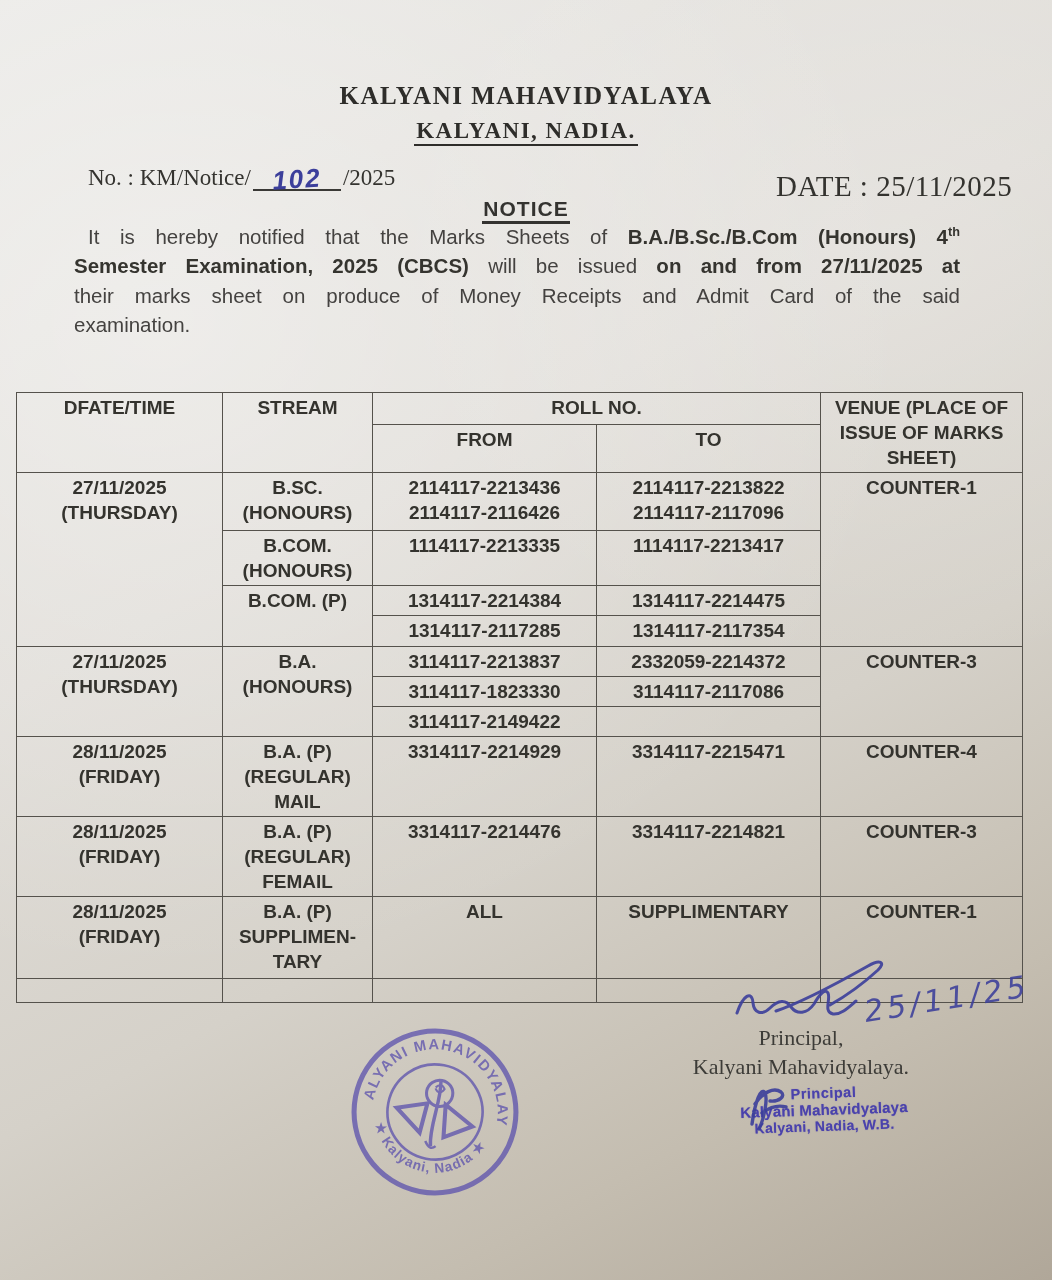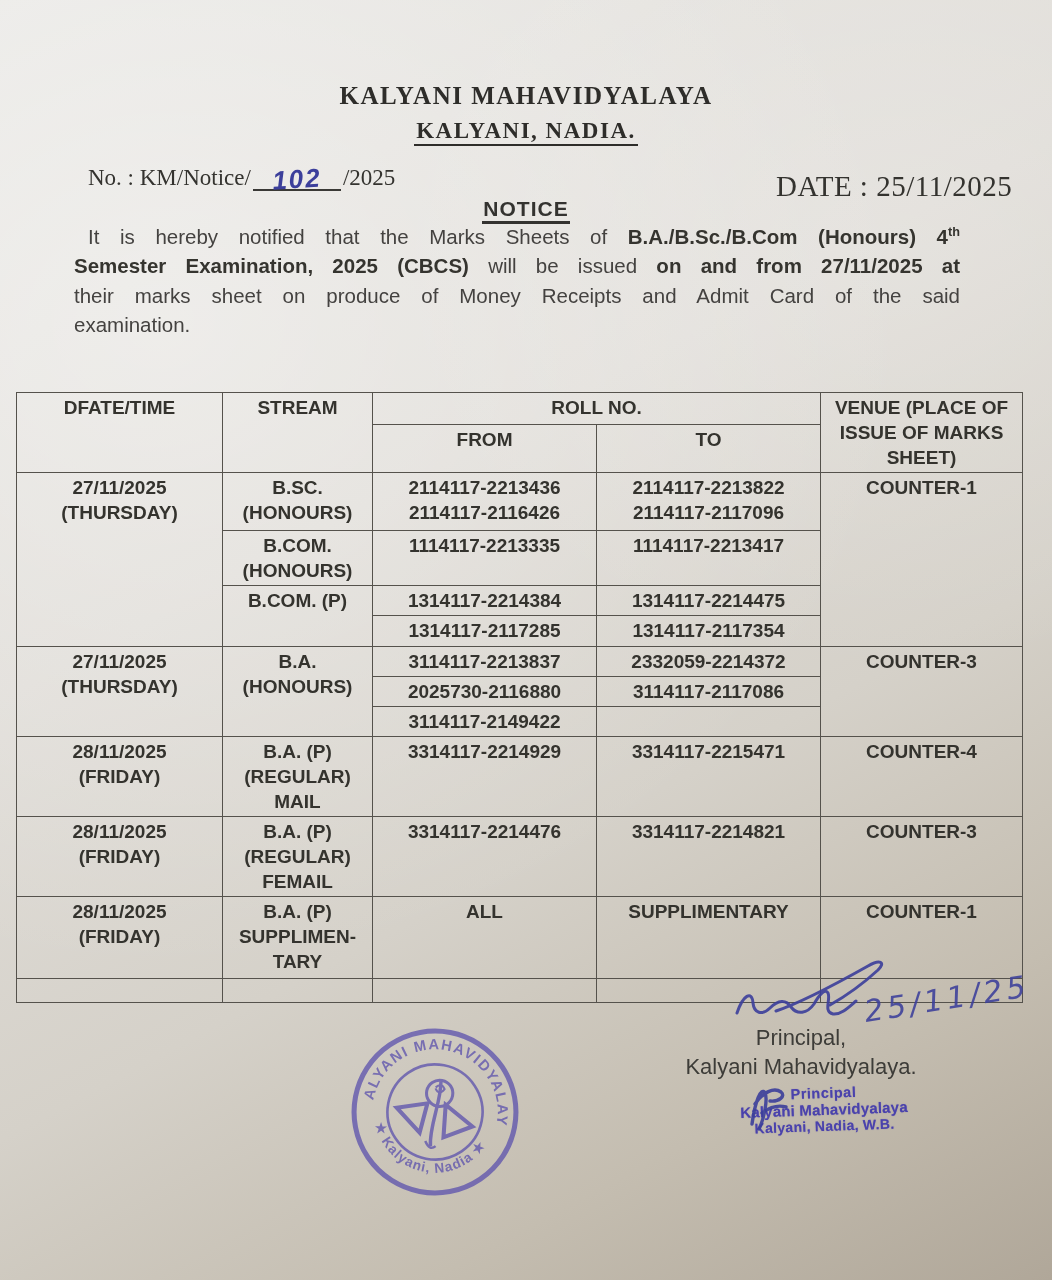--- a/index.html
+++ b/index.html
@@ -44,21 +44,21 @@
     border-collapse:collapse;table-layout:fixed;margin-top:12px;}
   table.sched td{border:1.4px solid #55524c;vertical-align:top;text-align:center;
     font-weight:700;font-size:19px;line-height:1.32;color:#34332e;
     white-space:pre-line;padding:2px 3px;overflow:hidden;}
   tr.hr1{height:30px;} tr.hr2{height:45px;}
   tr.r58{height:58px;} tr.r54{height:54px;} tr.r28{height:28px;} tr.r27{height:27px;}
   tr.r68{height:68px;} tr.r75{height:75px;} tr.r82{height:82px;} tr.r24{height:24px;}
   td.venuecell{padding-top:4px;}
   
   .principal-print{position:absolute;top:1023px;left:655px;width:292px;text-align:center;
-    font-size:22px;line-height:1.32;color:#3d3c38;}
+    font-size:22px;line-height:1.32;color:#3d3c38;font-family:Liberation Serif, serif;}
   .rect-stamp{position:absolute;top:1085px;left:728px;width:192px;text-align:center;
     color:#4a42ac;font-weight:700;transform:rotate(-2deg);
     text-shadow:0 0 1px rgba(74,66,172,0.55);}
   .rect-stamp .l1{font-size:14.5px;letter-spacing:0.5px;}
   .rect-stamp .l2{font-size:15px;letter-spacing:0.2px;}
   .rect-stamp .l3{font-size:14px;letter-spacing:0.3px;}
   .ink-overlay{position:absolute;top:0;left:0;width:1052px;height:1280px;pointer-events:none;}
   .round-stamp{position:absolute;top:1026px;left:349px;width:172px;height:172px;
     transform:rotate(11deg);opacity:0.88;}
 </style>
@@ -137,21 +137,21 @@
       <tr class="r27">
         <td rowspan="3">27/11/2025
 (THURSDAY)</td>
         <td rowspan="3">B.A.
 (HONOURS)</td>
         <td>3114117-2213837</td>
         <td>2332059-2214372</td>
         <td rowspan="3" class="venuecell">COUNTER-3</td>
       </tr>
       <tr class="r27">
-        <td>2025730-2116880</td>
+        <td>3114117-1823330</td>
         <td>3114117-2117086</td>
       </tr>
       <tr class="r28">
         <td>3114117-2149422</td>
         <td></td>
       </tr>
 
       <tr class="r68">
         <td>28/11/2025
 (FRIDAY)</td>

